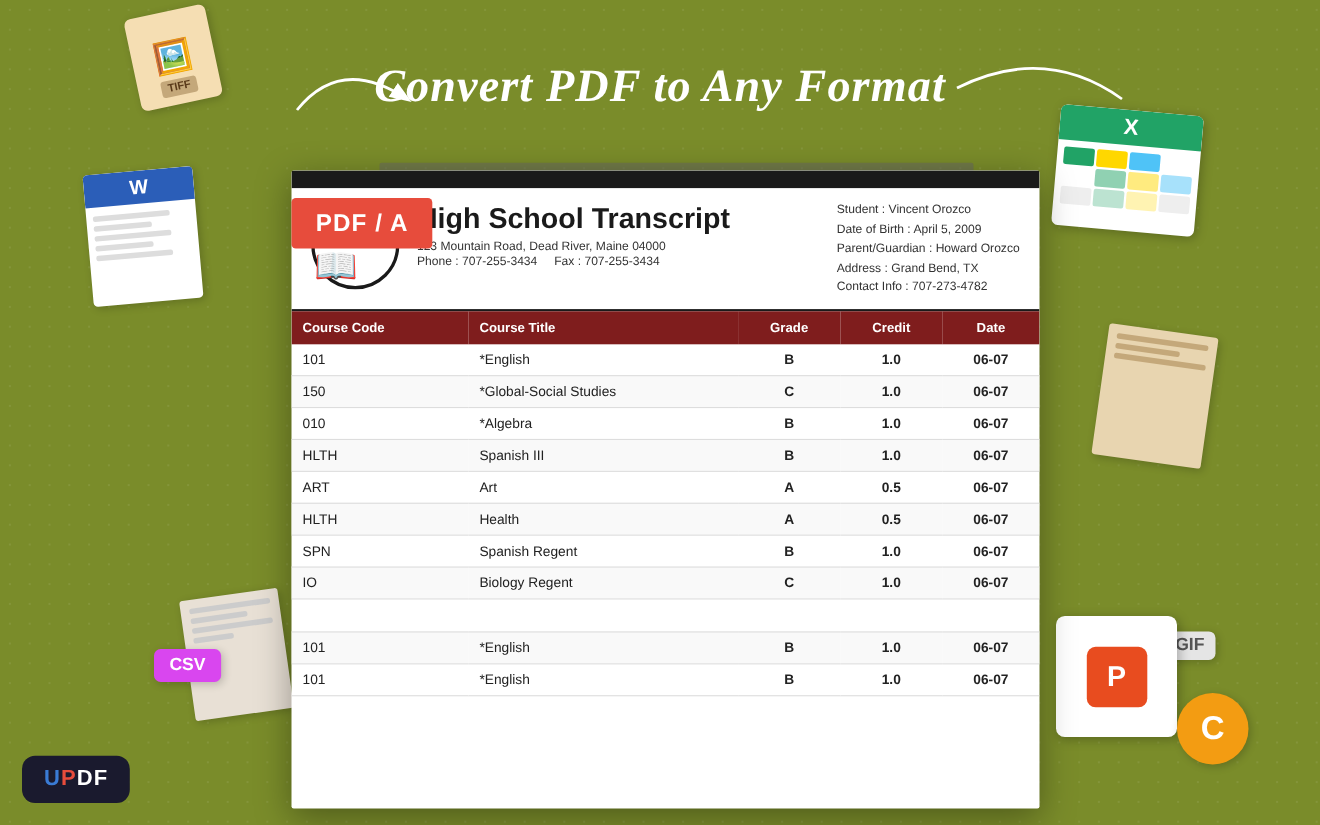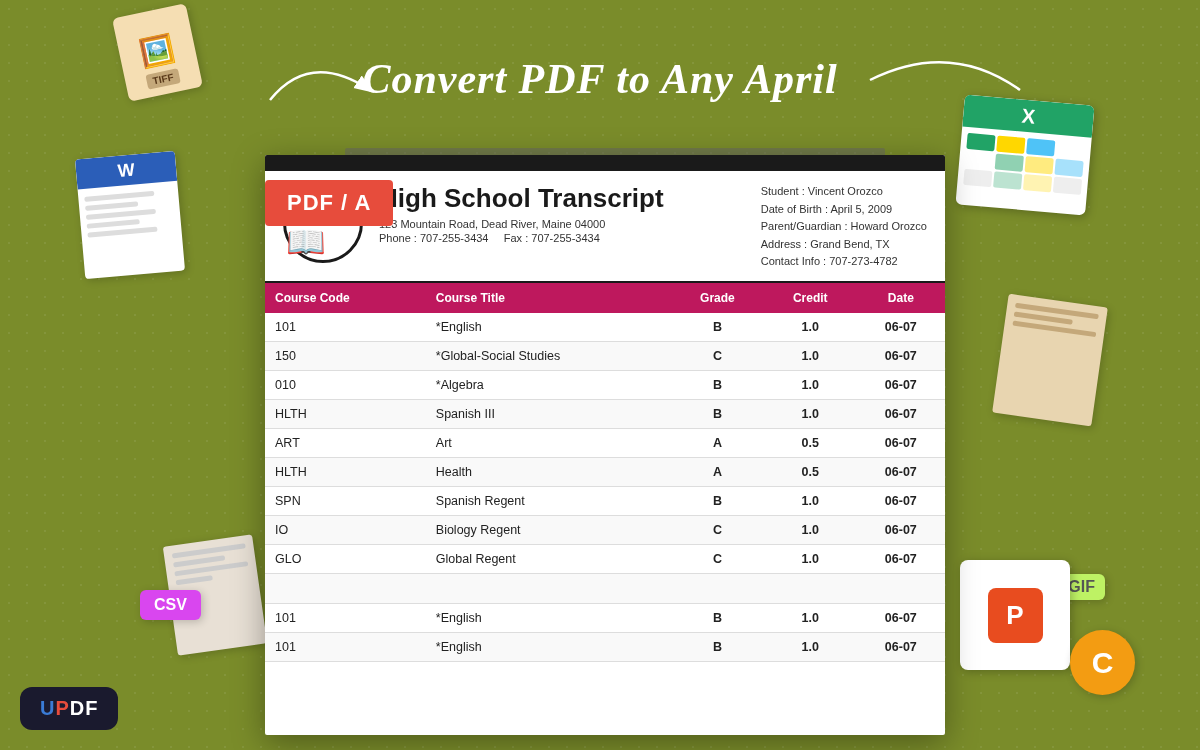--- a/index.html
+++ b/index.html
@@ -108,21 +108,21 @@
     }
 
     
     .transcript-table {
       width: 100%;
       border-collapse: collapse;
       font-size: 12.5px;
     }
 
     .transcript-table thead tr {
-      background: #be185d;
+      background: #7f1d1d;
       color: white;
     }
 
     .transcript-table th {
       padding: 8px 10px;
       text-align: left;
       font-weight: bold;
       font-size: 12px;
     }
 
@@ -265,21 +265,21 @@
       border-radius: 3px;
       box-shadow: 2px 2px 8px rgba(0,0,0,0.2);
       transform: rotate(8deg);
     }
 
     
     .deco-gif {
       position: absolute;
       bottom: 150px;
       right: 95px;
-      background: #bef264;
+      background: #e5e5e5;
       border-radius: 6px;
       padding: 4px 10px;
       font-weight: bold;
       font-size: 16px;
       color: #555;
       box-shadow: 2px 2px 8px rgba(0,0,0,0.2);
     }
 
     
     .deco-csv {
@@ -551,27 +551,20 @@
     <td>1.0</td>
     <td>06-07</td>
   </tr>
         <tr>
     <td>IO</td>
     <td>Biology Regent</td>
     <td>C</td>
     <td>1.0</td>
     <td>06-07</td>
   </tr>
-        <tr>
-    <td>GLO</td>
-    <td>Global Regent</td>
-    <td>C</td>
-    <td>1.0</td>
-    <td>06-07</td>
-  </tr>
         <tr style="height: 30px;">
           <td colspan="5"></td>
         </tr>
         <tr>
     <td>101</td>
     <td>*English</td>
     <td>B</td>
     <td>1.0</td>
     <td>06-07</td>
   </tr>
@@ -579,21 +572,21 @@
     <td>101</td>
     <td>*English</td>
     <td>B</td>
     <td>1.0</td>
     <td>06-07</td>
   </tr>
       </tbody>
   </table>
 </div>
 
-<div class="header-text">Convert PDF to Any April</div>
+<div class="header-text">Convert PDF to Any Format</div>
 
 <svg class="arrows-svg" viewBox="0 0 1200 180">
   <path d="M 270 100 Q 310 50 370 90" stroke="white" stroke-width="2.5" fill="none" marker-end="url(#arrow-head)"></path>
   <path d="M 870 80 Q 950 40 1020 90" stroke="white" stroke-width="2.5" fill="none"></path>
   <defs>
     <marker id="arrow-head" markerWidth="8" markerHeight="8" refX="6" refY="3" orient="auto">
       <path d="M0,0 L0,6 L8,3 z" fill="white"></path>
     </marker>
   </defs>
 </svg>

